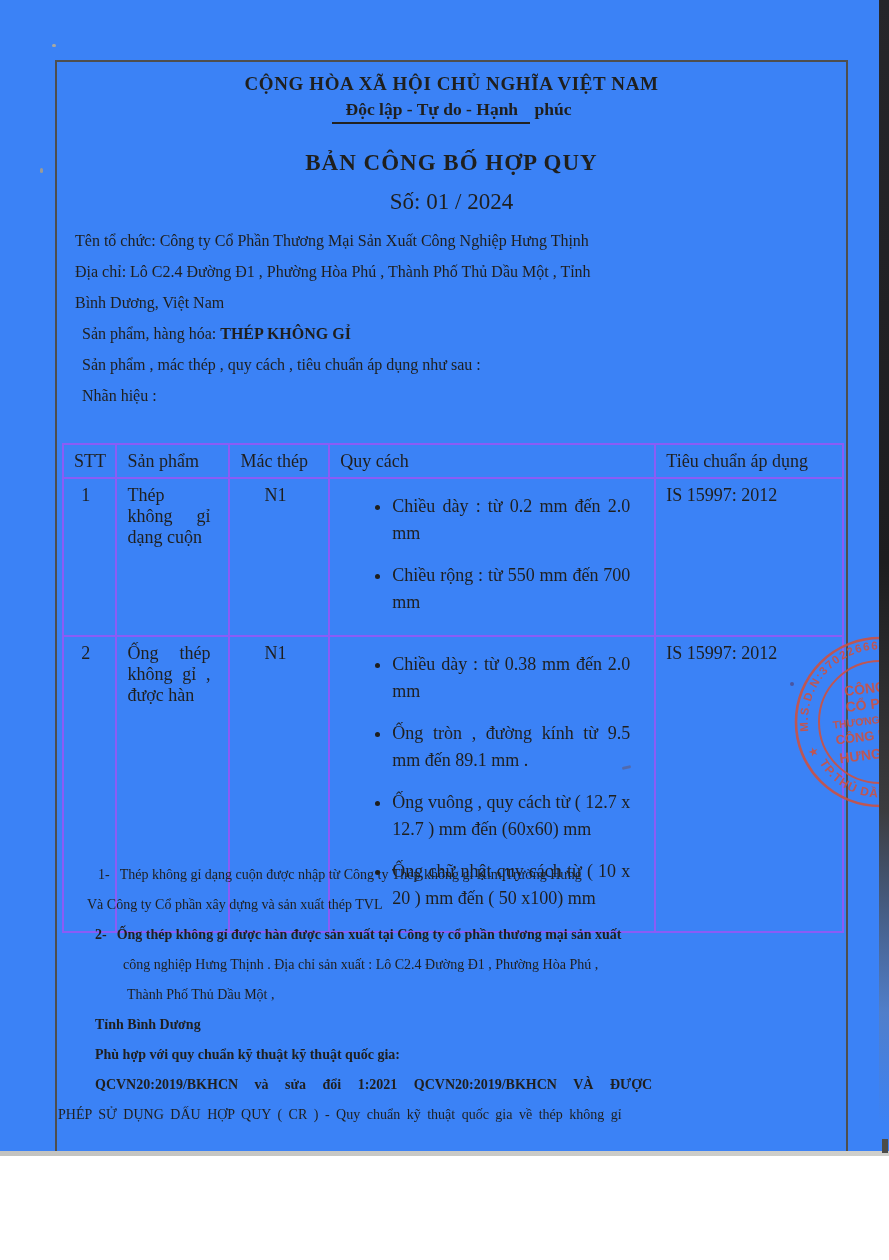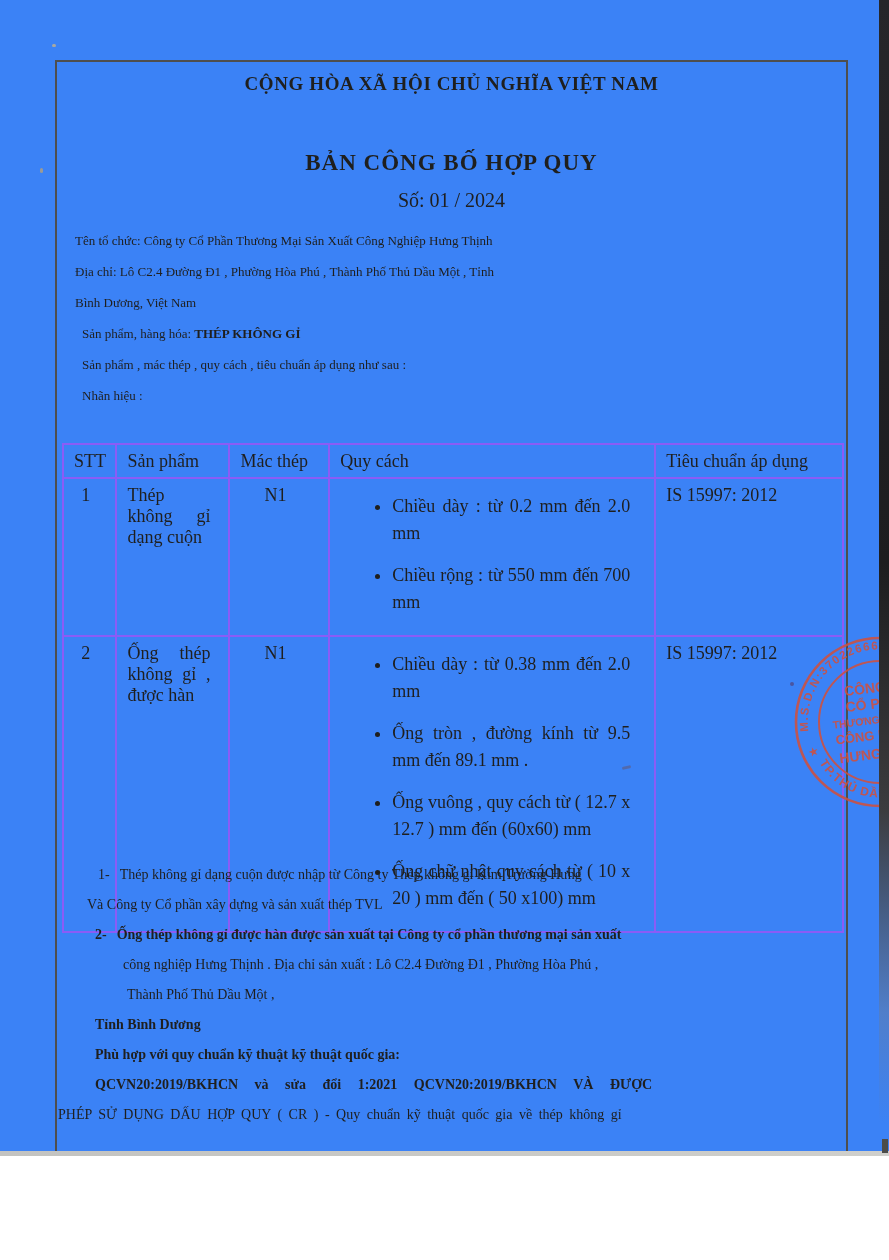--- a/index.html
+++ b/index.html
@@ -16,23 +16,23 @@
     position:absolute;left:55px;top:60px;
     width:789px;height:1099px;
     border:2px solid #4e4e4e;
   }
   .abs{position:absolute;}
   .centered{width:100%;text-align:center;}
   .nat-line1{top:11px;font-size:19px;font-weight:bold;letter-spacing:.6px;}
   .nat-line2{top:37px;font-size:17.5px;font-weight:bold;}
   .nat-line2 .u{border-bottom:2px solid #222;padding:0 12px 3px 14px;}
   .doc-title{top:88px;font-size:23px;font-weight:bold;letter-spacing:1px;}
-  .doc-num{top:127px;font-size:20px;}
-
-  .org-block{top:163px;left:18px;font-size:13px;line-height:31px;white-space:nowrap;}
+  .doc-num{top:127px;font-size:23px;}
+
+  .org-block{top:163px;left:18px;font-size:16px;line-height:31px;white-space:nowrap;}
   .org-block .line{display:block;}
   .org-block .indent{margin-left:7px;}
   .bold{font-weight:bold;}
 
   
   table.spec{
     position:absolute;top:381px;left:5px;
     width:782px;border-collapse:collapse;table-layout:fixed;
     font-size:18px;
   }
@@ -80,20 +80,21 @@
 </style>
 </head>
 <body>
 
 <div class="page">
 
   <div class="border-box">
 
     <div class="abs centered nat-line1">CỘNG HÒA XÃ HỘI CHỦ NGHĨA VIỆT NAM</div>
 
+    <div class="abs centered nat-line2"><span class="u">Độc lập - Tự do - Hạnh</span> <span>phúc</span></div>
 
     <div class="abs centered doc-title">BẢN CÔNG BỐ HỢP QUY</div>
 
     <div class="abs centered doc-num">Số: 01 / 2024</div>
 
     <div class="abs org-block">
       <span class="line">Tên tổ chức: Công ty Cổ Phần Thương Mại Sản Xuất Công Nghiệp Hưng Thịnh</span>
       <span class="line">Địa chỉ: Lô C2.4 Đường Đ1 , Phường Hòa Phú , Thành Phố Thủ Dầu Một , Tỉnh</span>
       <span class="line">Bình Dương, Việt Nam</span>
       <span class="line indent"><span>Sản phẩm, hàng hóa: </span><span class="bold">THÉP KHÔNG GỈ</span></span>

